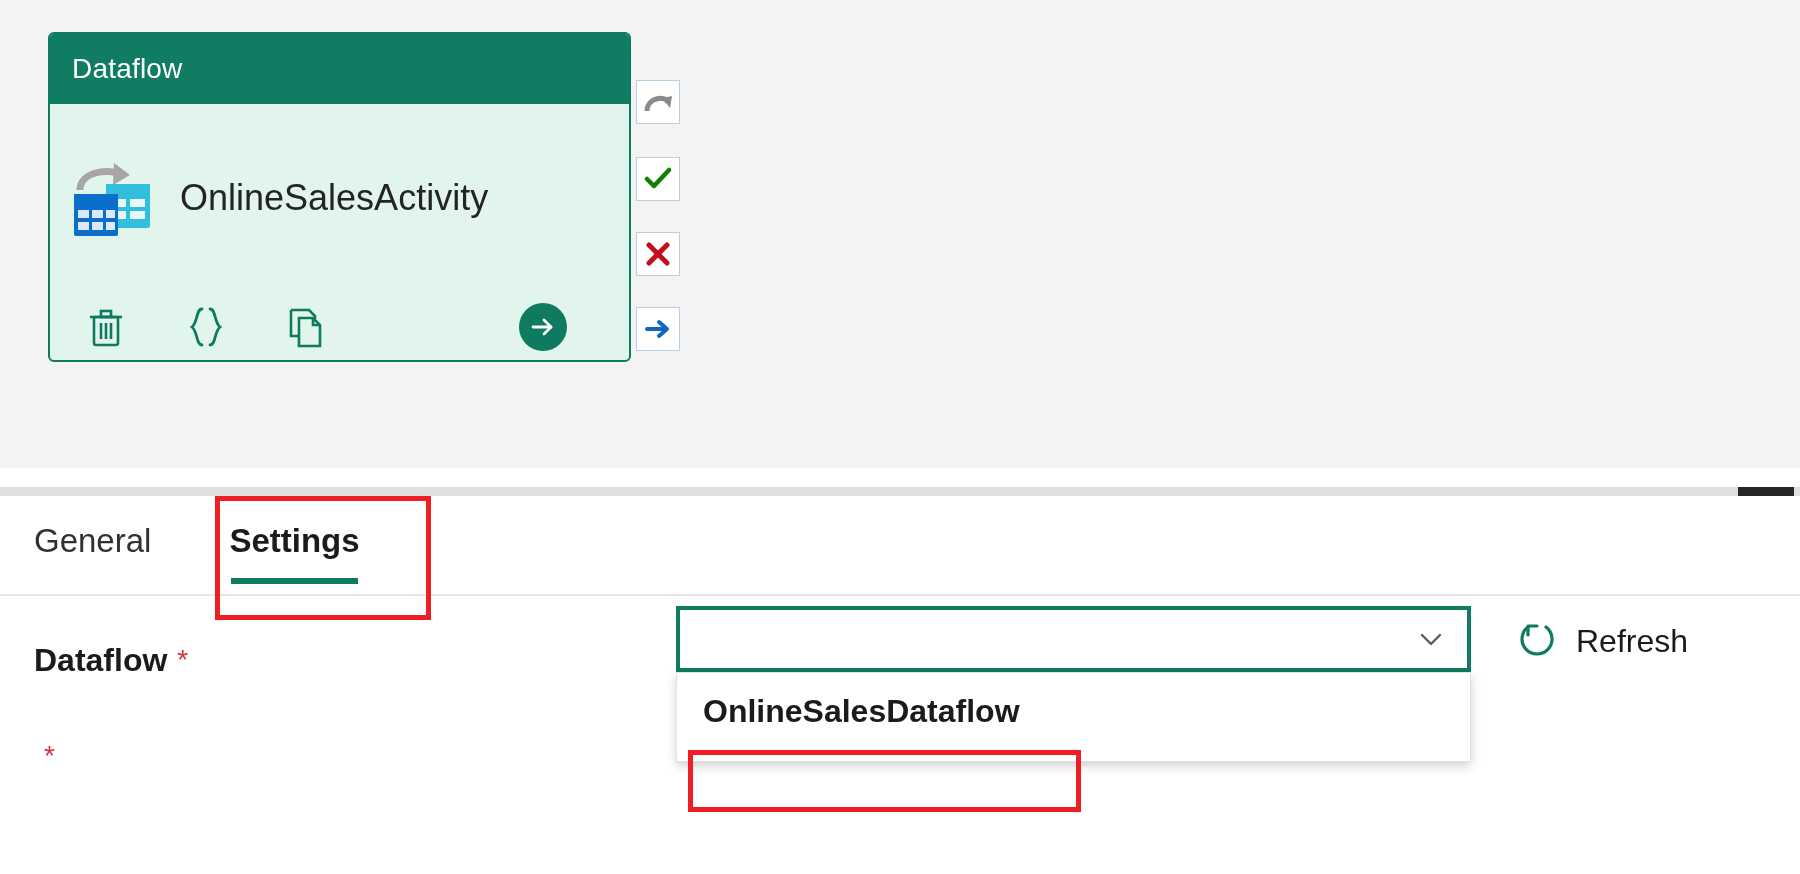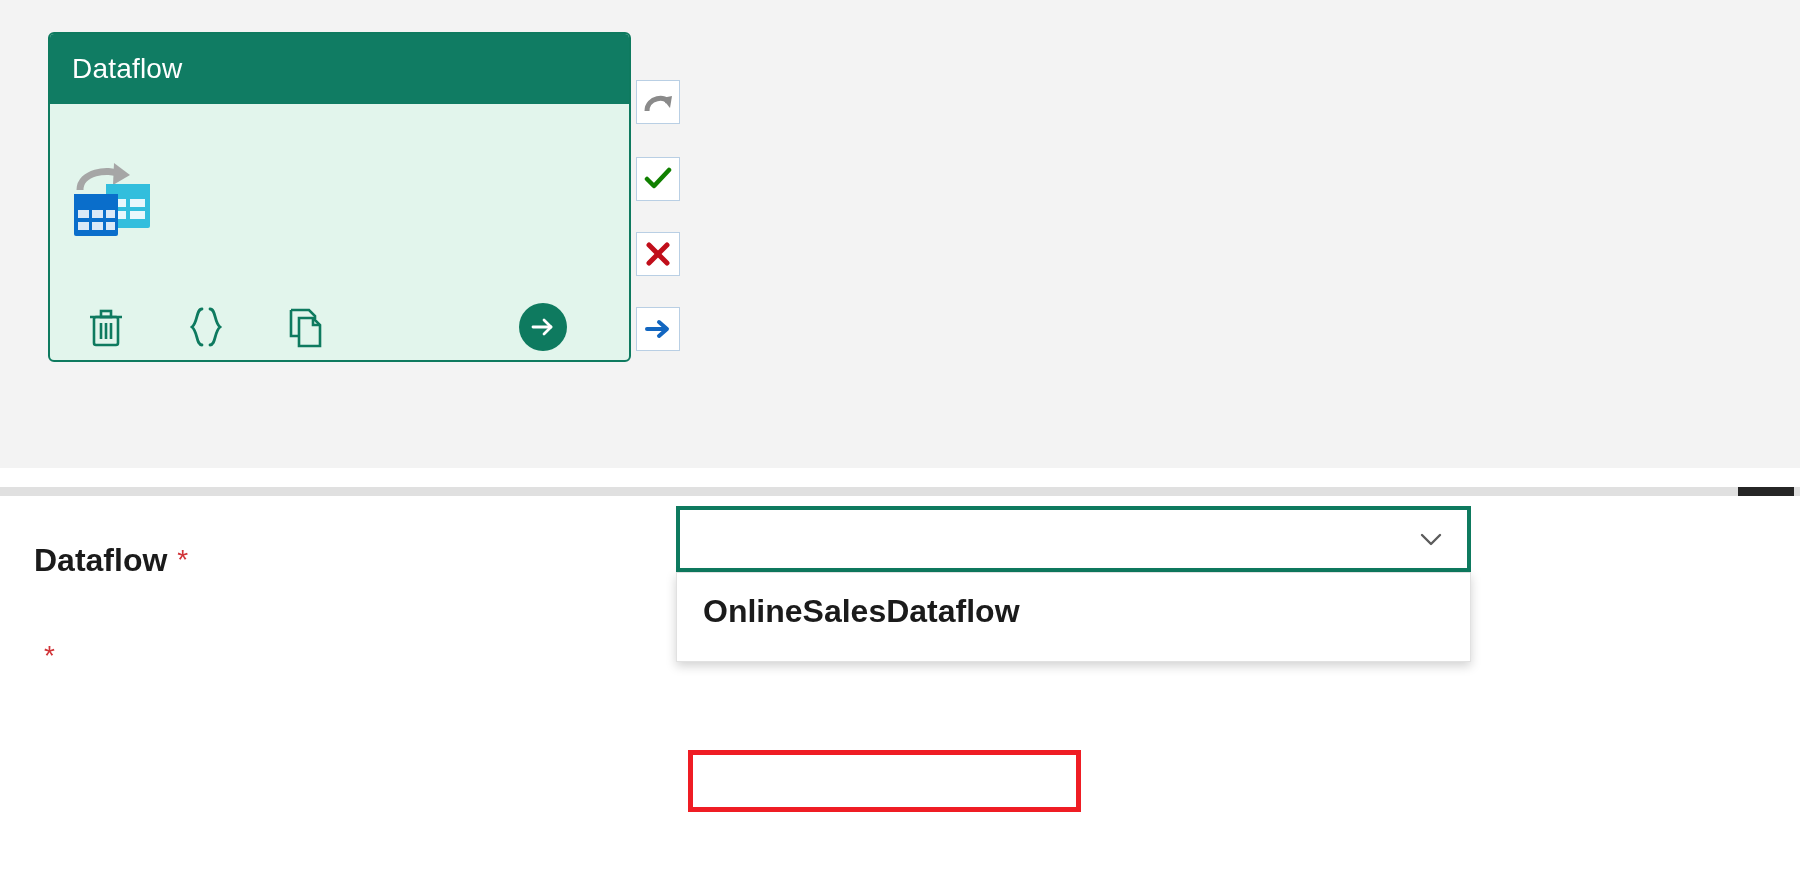--- a/index.html
+++ b/index.html
@@ -249,20 +249,21 @@
             <g fill="#dbe9f7">
               <rect x="10" y="50" width="11" height="8"></rect>
                 <rect x="24" y="50" width="11" height="8"></rect>
                 <rect x="38" y="50" width="9" height="8"></rect>
               <rect x="10" y="62" width="11" height="8"></rect>
                 <rect x="24" y="62" width="11" height="8"></rect>
                 <rect x="38" y="62" width="9" height="8"></rect>
             </g>
           </svg>
         </div>
+        <span class="card-name">OnlineSalesActivity</span>
       </div>
 
       <div class="card-footer">
         <span class="footer-icon">
           <svg width="40" height="42" viewBox="0 0 40 42">
               <g fill="none" stroke="#0e7a5f" stroke-width="2.6">
             <rect x="8" y="11" width="24" height="28" rx="2"></rect>
             <line x1="4" y1="11" x2="36" y2="11"></line>
             <rect x="15" y="5" width="10" height="6"></rect>
             <line x1="15" y1="17" x2="15" y2="33"></line>
@@ -329,20 +330,25 @@
       </div>
     </div>
   </div>
 
   <div class="hscroll-track">
     <div class="hscroll-thumb"></div>
   </div>
 
   <div class="panel">
 
+    <div class="tabs">
+      <div class="tab">General</div>
+      <div class="tab active">Settings</div>
+      <div class="annot annot-settings"></div>
+    </div>
 
     <div class="form">
 
       <div class="row">
         <span class="field-label">Dataflow</span>
         <span class="req">*</span>
       </div>
 
       <div class="row">
         <span class="req">*</span>
@@ -366,19 +372,28 @@
             <svg width="28" height="28" viewBox="0 0 28 28">
                 <polyline points="5,10 14,19 23,10" stroke="#5c5c5c" stroke-width="2.4" fill="none" stroke-linecap="round" stroke-linejoin="round"></polyline>
               </svg>
           </span>
         </div>
         <div class="dropdown">
           <div class="dd-option">OnlineSalesDataflow</div>
         </div>
       </div>
 
+      <div class="refresh-link">
+        <span>
+          <svg width="42" height="42" viewBox="0 0 42 42">
+            <path d="M30 9 A15 15 0 1 1 12 9" stroke="#0e7a5f" stroke-width="3.2" fill="none" stroke-linecap="round"></path>
+            <polyline points="12,17 12,8 21,8" stroke="#0e7a5f" stroke-width="3.2" fill="none" stroke-linecap="round" stroke-linejoin="round"></polyline>
+          </svg>
+        </span>
+        <span class="refresh-label">Refresh</span>
+      </div>
 
     </div>
   </div>
 
   <div class="annot annot-option"></div>
 
 </div>
 
 </body></html>

